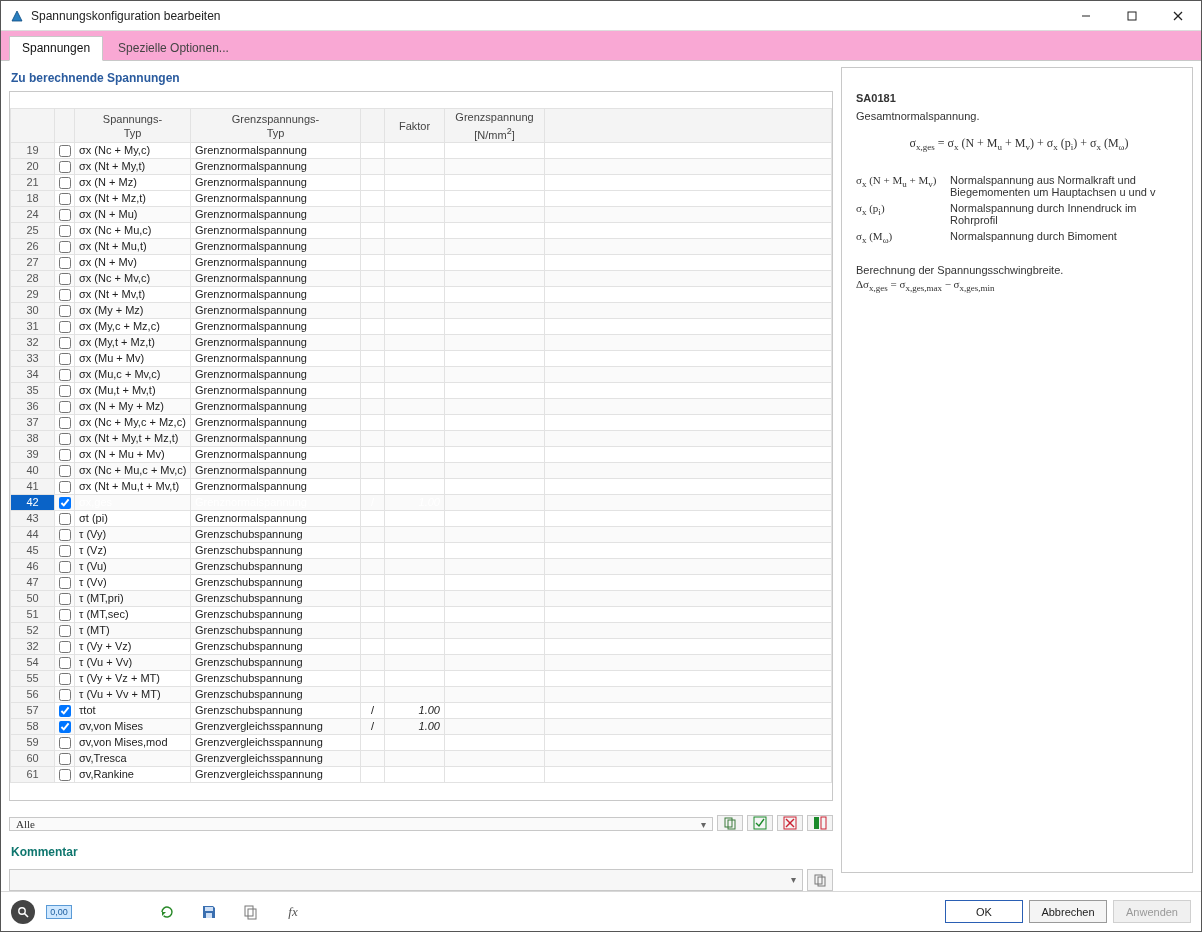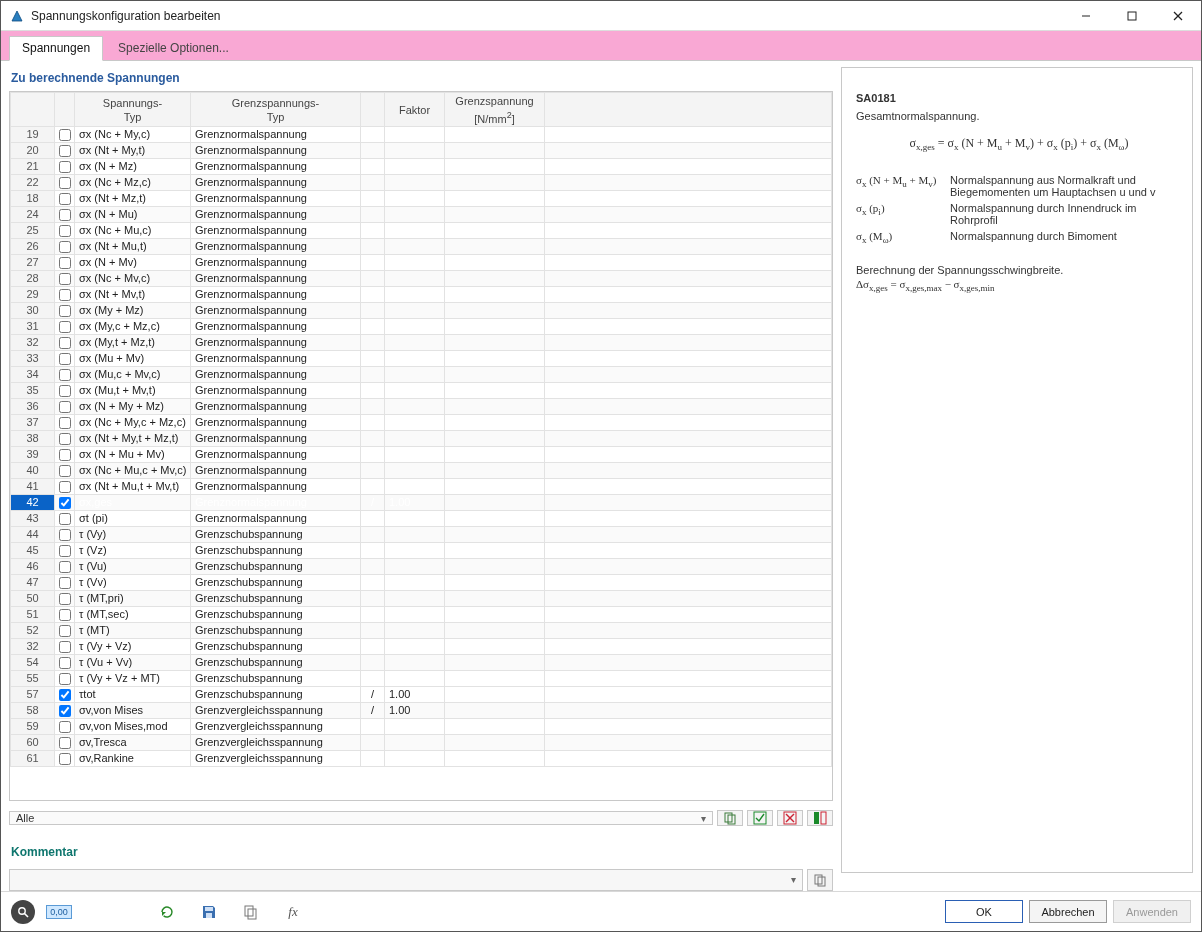--- a/index.html
+++ b/index.html
@@ -100,20 +100,21 @@
   }
   .grid-scroll {
     flex: 1;
     overflow-y: scroll;
     overflow-x: hidden;
   }
   table.grid {
     border-collapse: collapse;
     width: 100%;
     table-layout: fixed;
+    margin-top: 16px;
   }
   table.grid th, table.grid td {
     border: 1px solid #e2e2e2;
     padding: 0 4px;
     height: 15px;
     line-height: 15px;
     font-size: 11px;
     overflow: hidden;
     white-space: nowrap;
     text-overflow: clip;
@@ -138,37 +139,38 @@
   table.grid col.c-fact  { width: 60px; }
   table.grid col.c-gs    { width: 100px; }
   table.grid col.c-rest  { width: auto; }
 
   .rownum {
     background: #f4f4f4;
     text-align: center;
     color: #555;
   }
   td.chk { text-align: center; }
-  td.fact { text-align: left; padding-right: 6px; }
+  td.fact { text-align: right; padding-right: 6px; font-style: italic; }
   td.slash { text-align: center; }
 
   tr.even td.body-cell { background: #fafafa; }
   tr.sel td { background: #0a63c7; color: #fff; }
   tr.sel td.rownum { background: #0a63c7; color: #fff; }
 
   input[type=checkbox] {
     width: 12px; height: 12px; margin: 0; vertical-align: middle;
   }
 
   .filterbar {
     height: 26px;
     margin-top: 4px;
     display: flex;
-    align-items: center;
+    align-items: flex-end;
     gap: 4px;
+    font-family: Liberation Serif, serif;
   }
   .filter-select {
     flex: 1;
     border: 1px solid #c8c8c8;
     background: #fafafa;
     display: flex;
     align-items: center;
     padding: 0 6px;
     font-size: 11px;
     color: #333;
@@ -354,30 +356,20 @@
                 <tr class="">
                   <td class="rownum">21</td>
                   <td class="chk body-cell"><input type="checkbox" style=""></td>
                   <td class="body-cell">σx (N + Mz)</td>
                   <td class="body-cell">Grenznormalspannung</td>
                   <td class="slash body-cell"></td>
                   <td class="fact body-cell"></td>
                   <td class="body-cell"></td>
                   <td class="body-cell"></td>
                 </tr>
-                <tr class="even">
-                  <td class="rownum">22</td>
-                  <td class="chk body-cell"><input type="checkbox" style=""></td>
-                  <td class="body-cell">σx (Nc + Mz,c)</td>
-                  <td class="body-cell">Grenznormalspannung</td>
-                  <td class="slash body-cell"></td>
-                  <td class="fact body-cell"></td>
-                  <td class="body-cell"></td>
-                  <td class="body-cell"></td>
-                </tr>
                 <tr class="">
                   <td class="rownum">18</td>
                   <td class="chk body-cell"><input type="checkbox" style=""></td>
                   <td class="body-cell">σx (Nt + Mz,t)</td>
                   <td class="body-cell">Grenznormalspannung</td>
                   <td class="slash body-cell"></td>
                   <td class="fact body-cell"></td>
                   <td class="body-cell"></td>
                   <td class="body-cell"></td>
                 </tr>
@@ -668,20 +660,30 @@
                   <td class="body-cell">Grenzschubspannung</td>
                   <td class="slash body-cell"></td>
                   <td class="fact body-cell"></td>
                   <td class="body-cell"></td>
                   <td class="body-cell"></td>
                 </tr>
                 <tr class="">
                   <td class="rownum">55</td>
                   <td class="chk body-cell"><input type="checkbox" style=""></td>
                   <td class="body-cell">τ (Vy + Vz + MT)</td>
+                  <td class="body-cell">Grenzschubspannung</td>
+                  <td class="slash body-cell"></td>
+                  <td class="fact body-cell"></td>
+                  <td class="body-cell"></td>
+                  <td class="body-cell"></td>
+                </tr>
+                <tr class="even">
+                  <td class="rownum">56</td>
+                  <td class="chk body-cell"><input type="checkbox" style=""></td>
+                  <td class="body-cell">τ (Vu + Vv + MT)</td>
                   <td class="body-cell">Grenzschubspannung</td>
                   <td class="slash body-cell"></td>
                   <td class="fact body-cell"></td>
                   <td class="body-cell"></td>
                   <td class="body-cell"></td>
                 </tr>
                 <tr class="">
                   <td class="rownum">57</td>
                   <td class="chk body-cell"><input type="checkbox" checked="" style=""></td>
                   <td class="body-cell">τtot</td>

